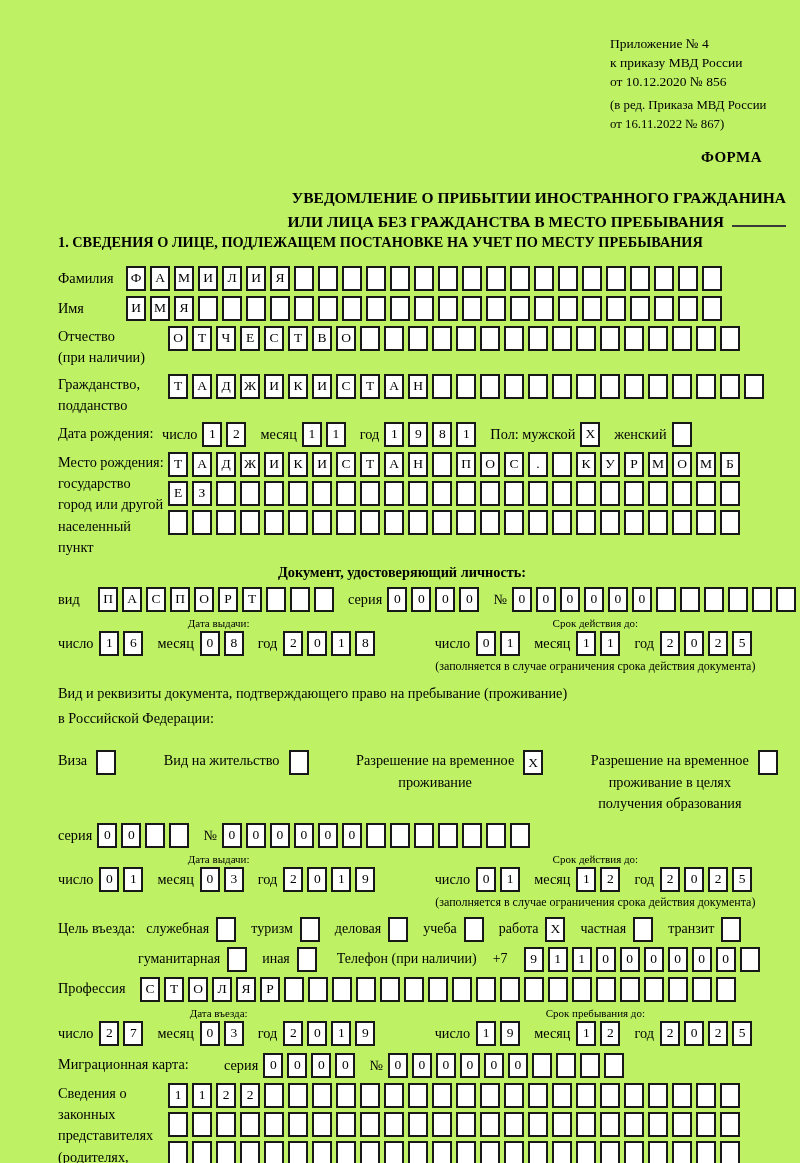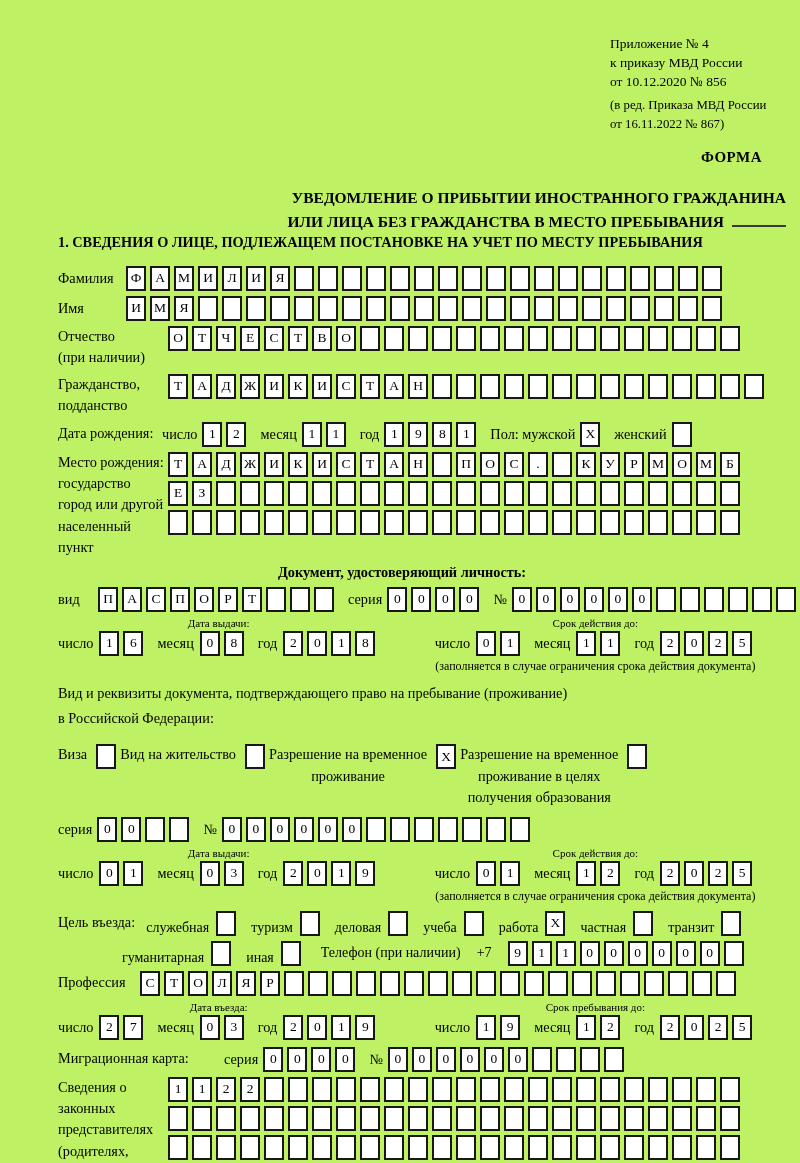--- a/index.html
+++ b/index.html
@@ -34,26 +34,26 @@
   .dochead{text-align:center;font-weight:bold;font-size:14.3px;margin:2px 40px 6px 0;}
   
   .datepair{display:flex;justify-content:space-between;padding-right:30px;margin-bottom:7px;}
   .dategroup{display:flex;flex-direction:column;align-items:center;}
   .dg-title{text-align:center;margin-bottom:2px;font-size:11px;font-family:Liberation Serif, serif;}
   .dg-row{display:flex;align-items:center;}
   .dg-row .sub{margin-left:10px;margin-right:6px;}
   .dg-row .sub:first-child{margin-left:0;}
   .dg-note{font-size:12px;margin-top:3px;white-space:nowrap;}
   
-  .visa-row{padding-right:4px;margin-bottom:8px;margin-top:12px;}
+  .visa-row{justify-content:space-between;padding-right:4px;margin-bottom:8px;margin-top:18px;}
   .opt{display:flex;align-items:flex-start;gap:9px;}
   .olabel{white-space:pre-line;text-align:center;line-height:1.5;font-size:14.3px;}
   .intro{line-height:1.8;margin-bottom:2px;font-size:14.3px;}
   
-  .pair{display:flex;align-items:flex-end;gap:7px;margin-left:11px;}
+  .pair{display:flex;align-items:center;gap:7px;margin-left:11px;}
   .indent2{padding-left:64px;}
   .phones{display:flex;align-items:center;gap:16px;margin-left:16px;}
 </style>
 </head>
 <body>
 
 <div class="page">
 
   <div class="appendix">
     <div class="pre">Приложение № 4
@@ -548,21 +548,21 @@
       </span>
     <span class="pair">
         <span>транзит</span>
         <span class="cells">
           <span class="cell"></span>
         </span>
       </span>
   </div>
 
   <div class="frow indent2">
-    <span class="pair" style="margin-left:0">
+    <span class="pair" style="margin-left:16px">
         <span>гуманитарная</span>
         <span class="cells">
           <span class="cell"></span>
         </span>
       </span>
     <span class="pair">
         <span>иная</span>
         <span class="cells">
           <span class="cell"></span>
         </span>

